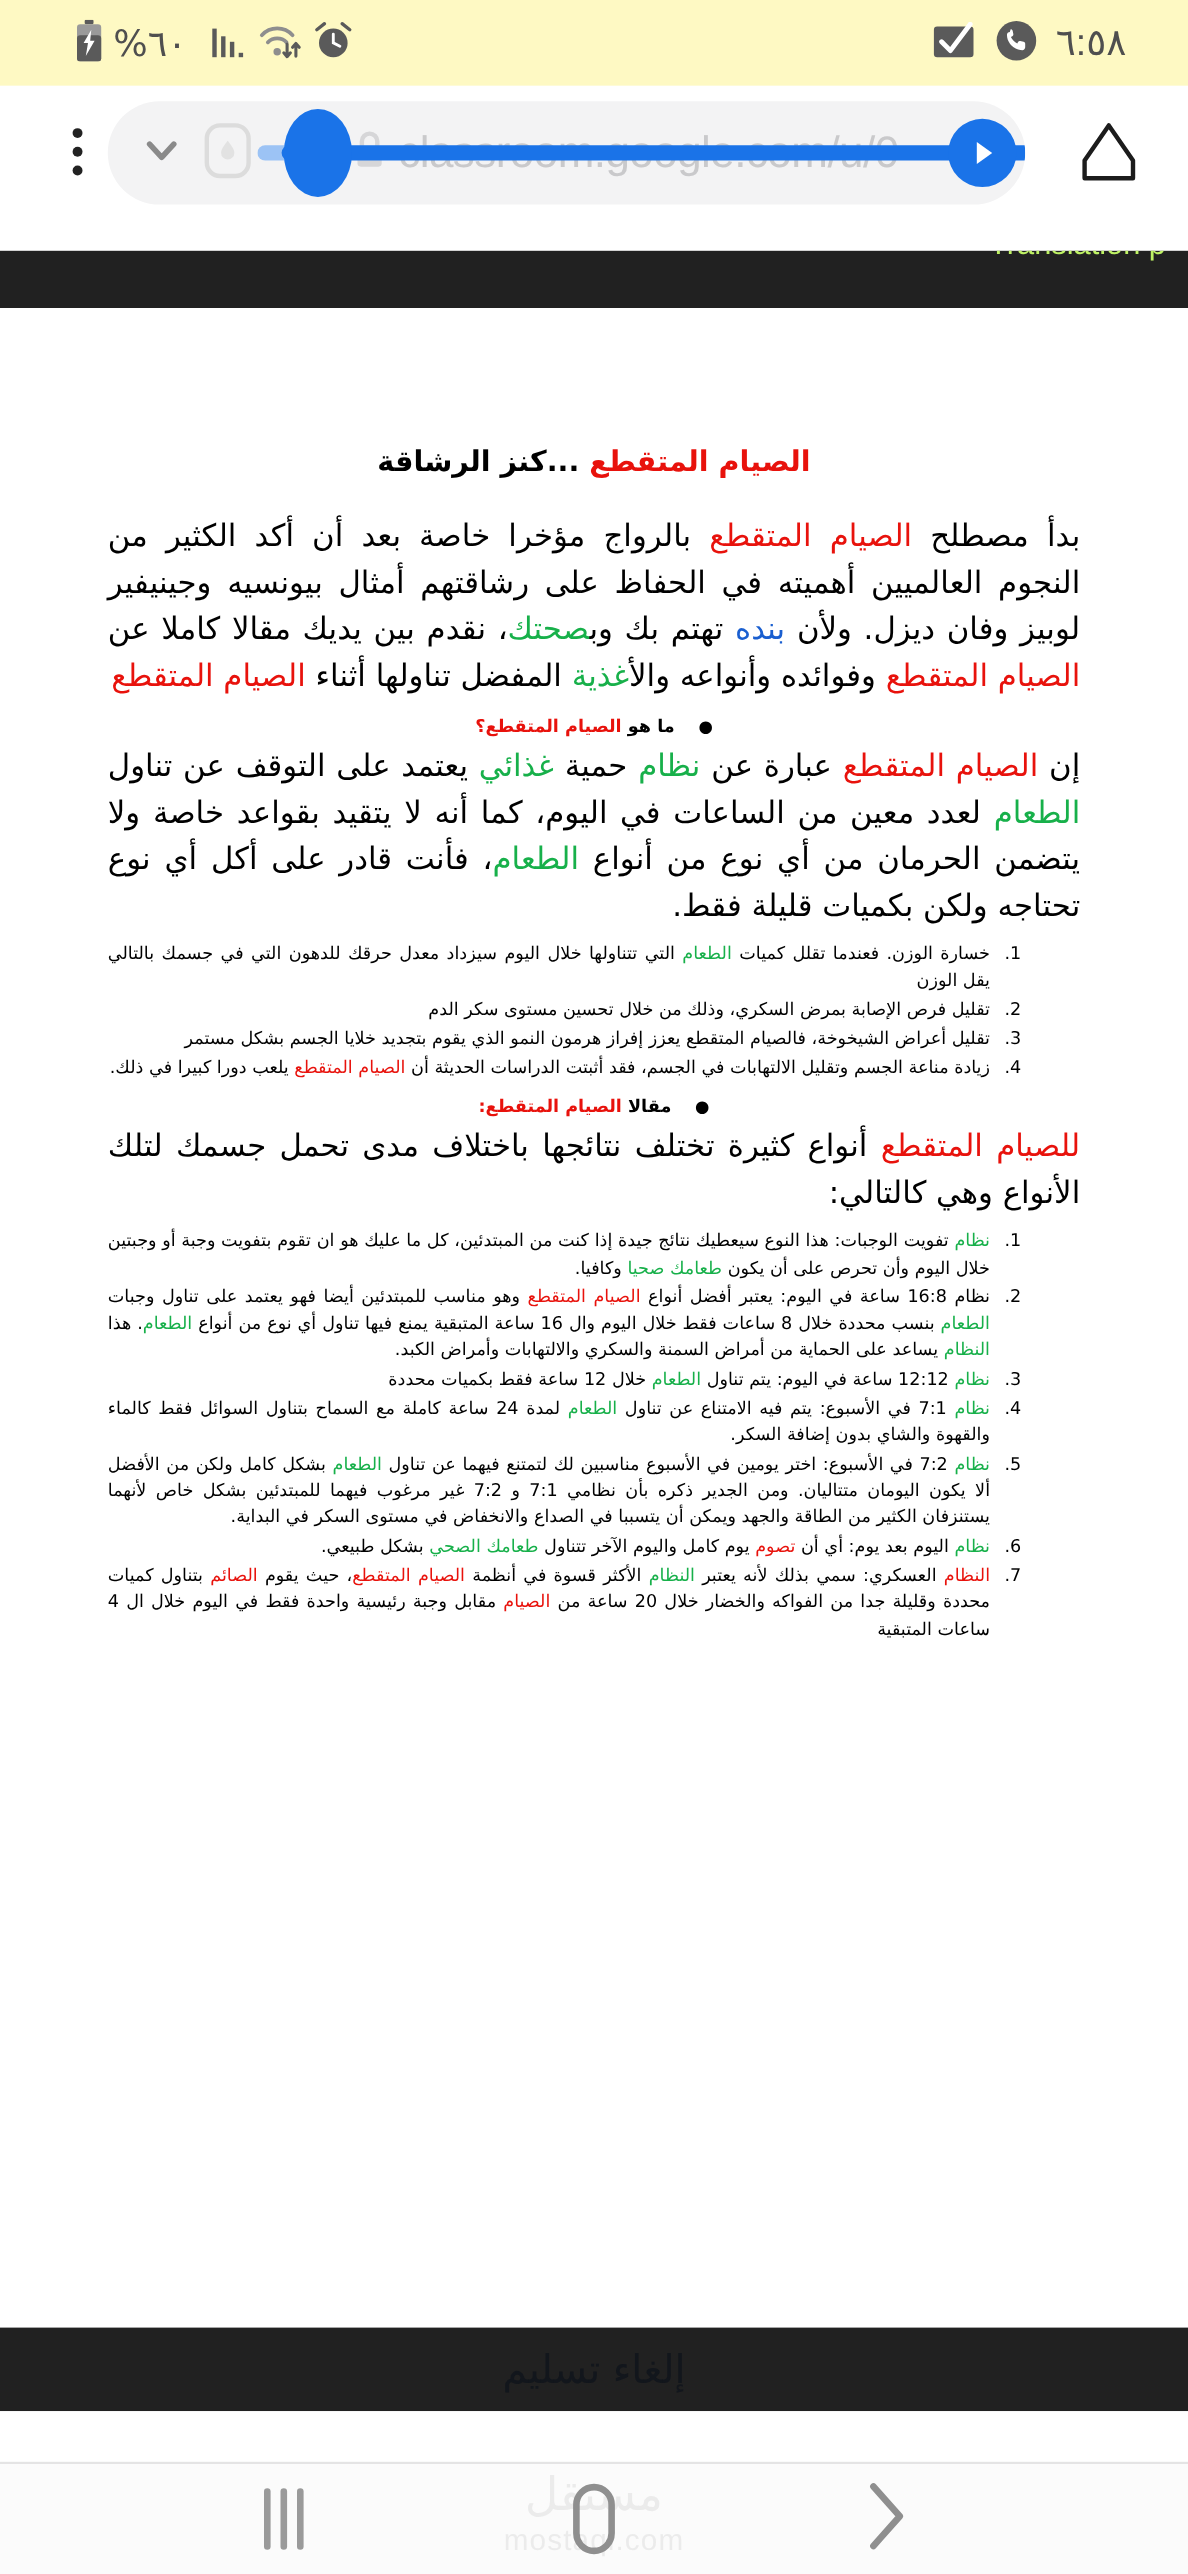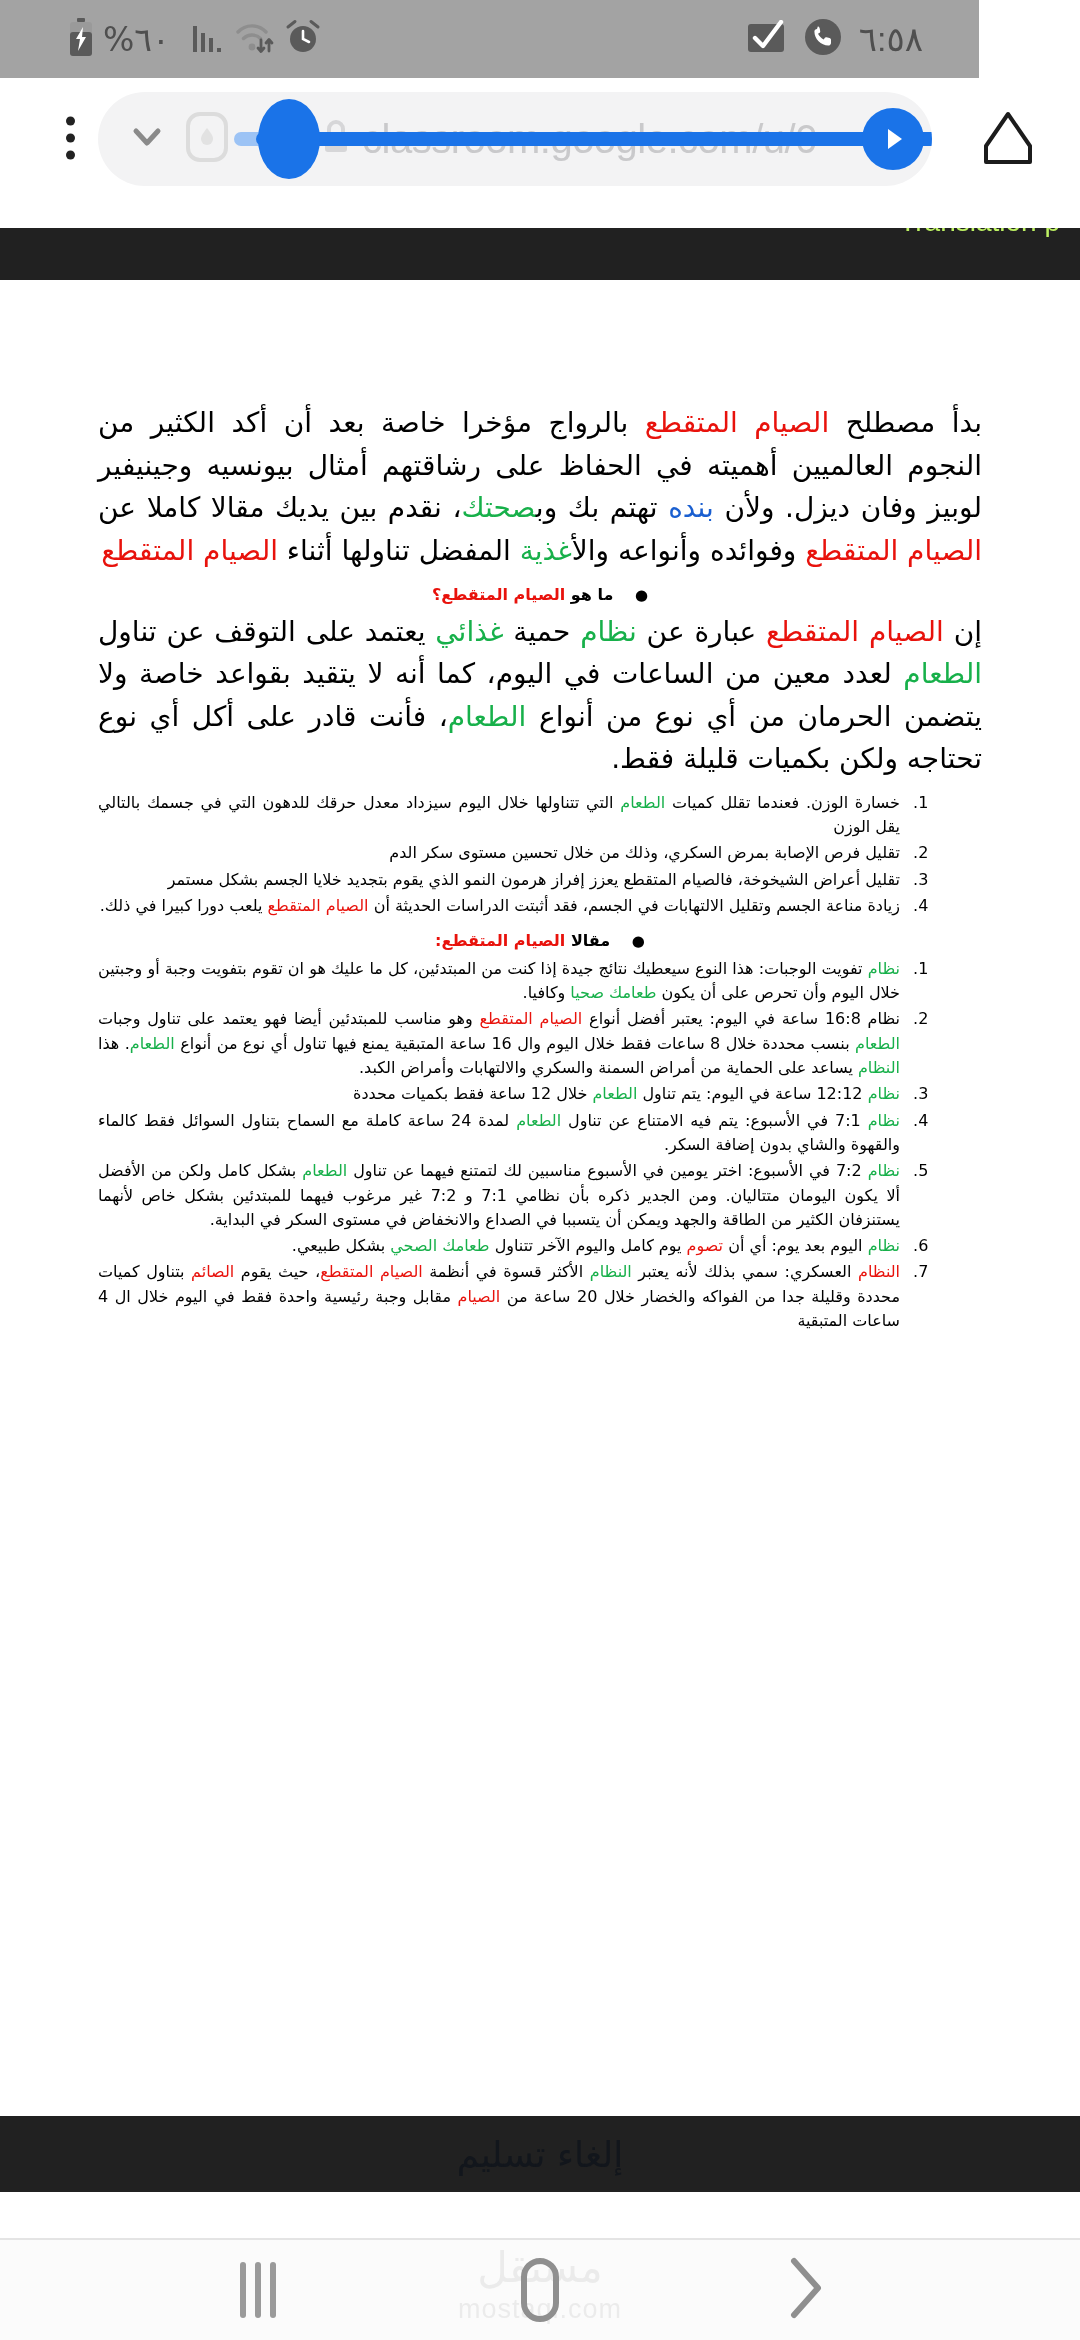--- a/index.html
+++ b/index.html
@@ -14,23 +14,23 @@
     position: relative;
     overflow: hidden;
     font-family: "Liberation Sans", "DejaVu Sans", sans-serif;
     color: #000;
   }
 
   
   .statusbar {
     position: absolute;
     top: 0; left: 0;
-    width: 979px;
+    width: 1080px;
     height: 78px;
-    background: #a3a3a3;
+    background: #fef9c3;
     display: flex;
     direction: ltr;
   }
   .sb-left {
     display: flex;
     align-items: center;
     gap: 9px;
     margin-left: 68px;
   }
   .sb-right {
@@ -451,20 +451,23 @@
   </div>
 </div>
 
 <div class="appbar">
   <div class="appbar-title">Translation p</div>
 </div>
 
 <div class="doc">
   <div class="doc-inner">
 
+    <div class="doc-title">
+      <span class="red">الصيام المتقطع</span><span> ...كنز الرشاقة</span>
+    </div>
 
     <p class="para">
       <span>بدأ مصطلح </span><span class="red">الصيام المتقطع</span><span> بالرواج مؤخرا خاصة بعد أن أكد الكثير من النجوم العالميين أهميته في الحفاظ على رشاقتهم أمثال بيونسيه وجينيفير لوبيز وفان ديزل. ولأن </span><span class="blue">بنده</span><span> تهتم بك وب</span><span class="green">صحتك</span><span>، نقدم بين يديك مقالا كاملا عن </span><span class="red">الصيام المتقطع</span><span> وفوائده وأنواعه وال</span><span class="green">أغذية</span><span> المفضل تناولها أثناء </span><span class="red">الصيام المتقطع</span>
     </p>
 
     <h3 class="bullet-head">
       <span>ما هو </span><span class="red">الصيام المتقطع؟</span>
     </h3>
     <p class="para">
       <span>إن </span><span class="red">الصيام المتقطع</span><span> عبارة عن </span><span class="green">نظام</span><span> حمية </span><span class="green">غذائي</span><span> يعتمد على التوقف عن تناول </span><span class="green">الطعام</span><span> لعدد معين من الساعات في اليوم، كما أنه لا يتقيد بقواعد خاصة ولا يتضمن الحرمان من أي نوع من أنواع </span><span class="green">الطعام</span><span>، فأنت قادر على أكل أي نوع تحتاجه ولكن بكميات قليلة فقط.</span>
@@ -481,20 +484,23 @@
         <span>تقليل أعراض الشيخوخة، فالصيام المتقطع يعزز إفراز هرمون النمو الذي يقوم بتجديد خلايا الجسم بشكل مستمر</span>
       </li>
       <li>
         <span>زيادة مناعة الجسم وتقليل الالتهابات في الجسم، فقد أثبتت الدراسات الحديثة أن </span><span class="red">الصيام المتقطع</span><span> يلعب دورا كبيرا في ذلك.</span>
       </li>
     </ol>
 
     <h3 class="bullet-head">
       <span>مقالا </span><span class="red">الصيام المتقطع:</span>
     </h3>
+    <p class="para">
+      <span class="red">ل</span><span class="red">لصيام المتقطع</span><span> أنواع كثيرة تختلف نتائجها باختلاف مدى تحمل جسمك لتلك الأنواع وهي كالتالي:</span>
+    </p>
     <ol class="numlist">
       <li>
         <span class="green">نظام</span><span> تفويت الوجبات: هذا النوع سيعطيك نتائج جيدة إذا كنت من المبتدئين، كل ما عليك هو ان تقوم بتفويت وجبة أو وجبتين خلال اليوم وأن تحرص على أن يكون </span><span class="green">طعامك صحيا</span><span> وكافيا.</span>
       </li>
       <li>
         <span>نظام 16:8 ساعة في اليوم: يعتبر أفضل أنواع </span><span class="red">الصيام المتقطع</span><span> وهو مناسب للمبتدئين أيضا فهو يعتمد على تناول وجبات </span><span class="green">الطعام</span><span> بنسب محددة خلال 8 ساعات فقط خلال اليوم وال 16 ساعة المتبقية يمنع فيها تناول أي نوع من أنواع </span><span class="green">الطعام</span><span>. هذا </span><span class="green">النظام</span><span> يساعد على الحماية من أمراض السمنة والسكري والالتهابات وأمراض الكبد.</span>
       </li>
       <li>
         <span class="green">نظام</span><span> 12:12 ساعة في اليوم: يتم تناول </span><span class="green">الطعام</span><span> خلال 12 ساعة فقط بكميات محددة</span>
       </li>

